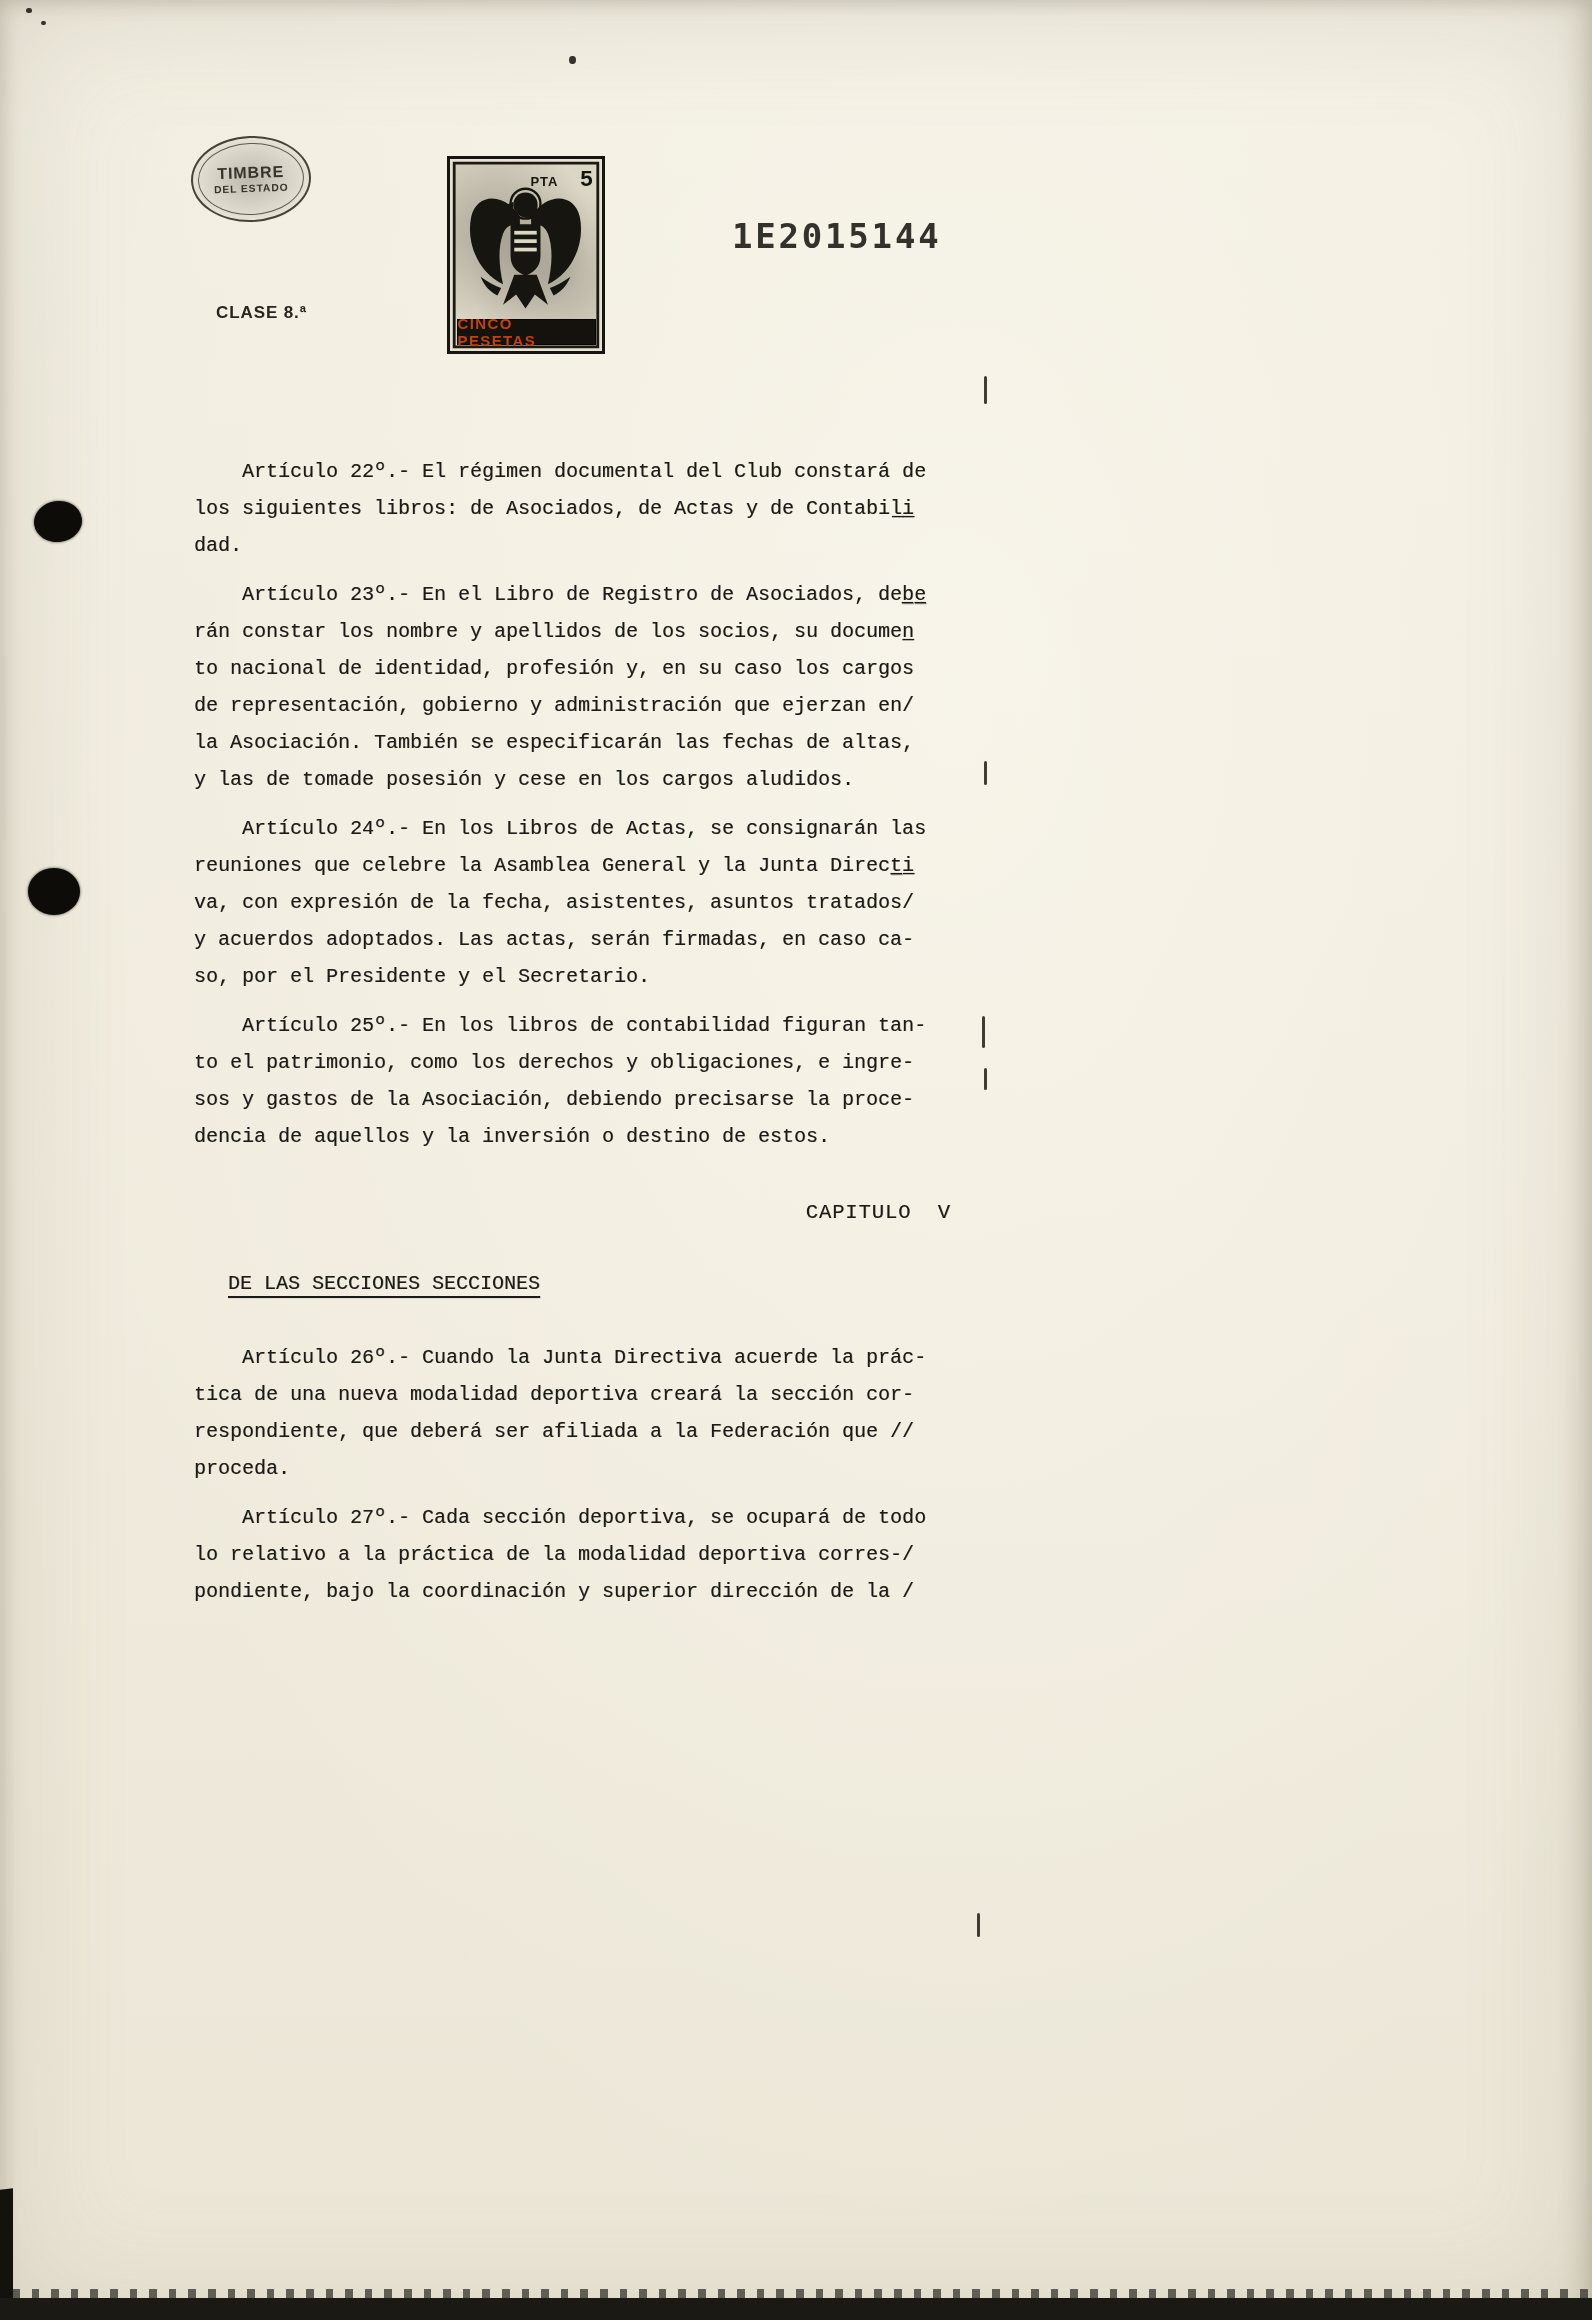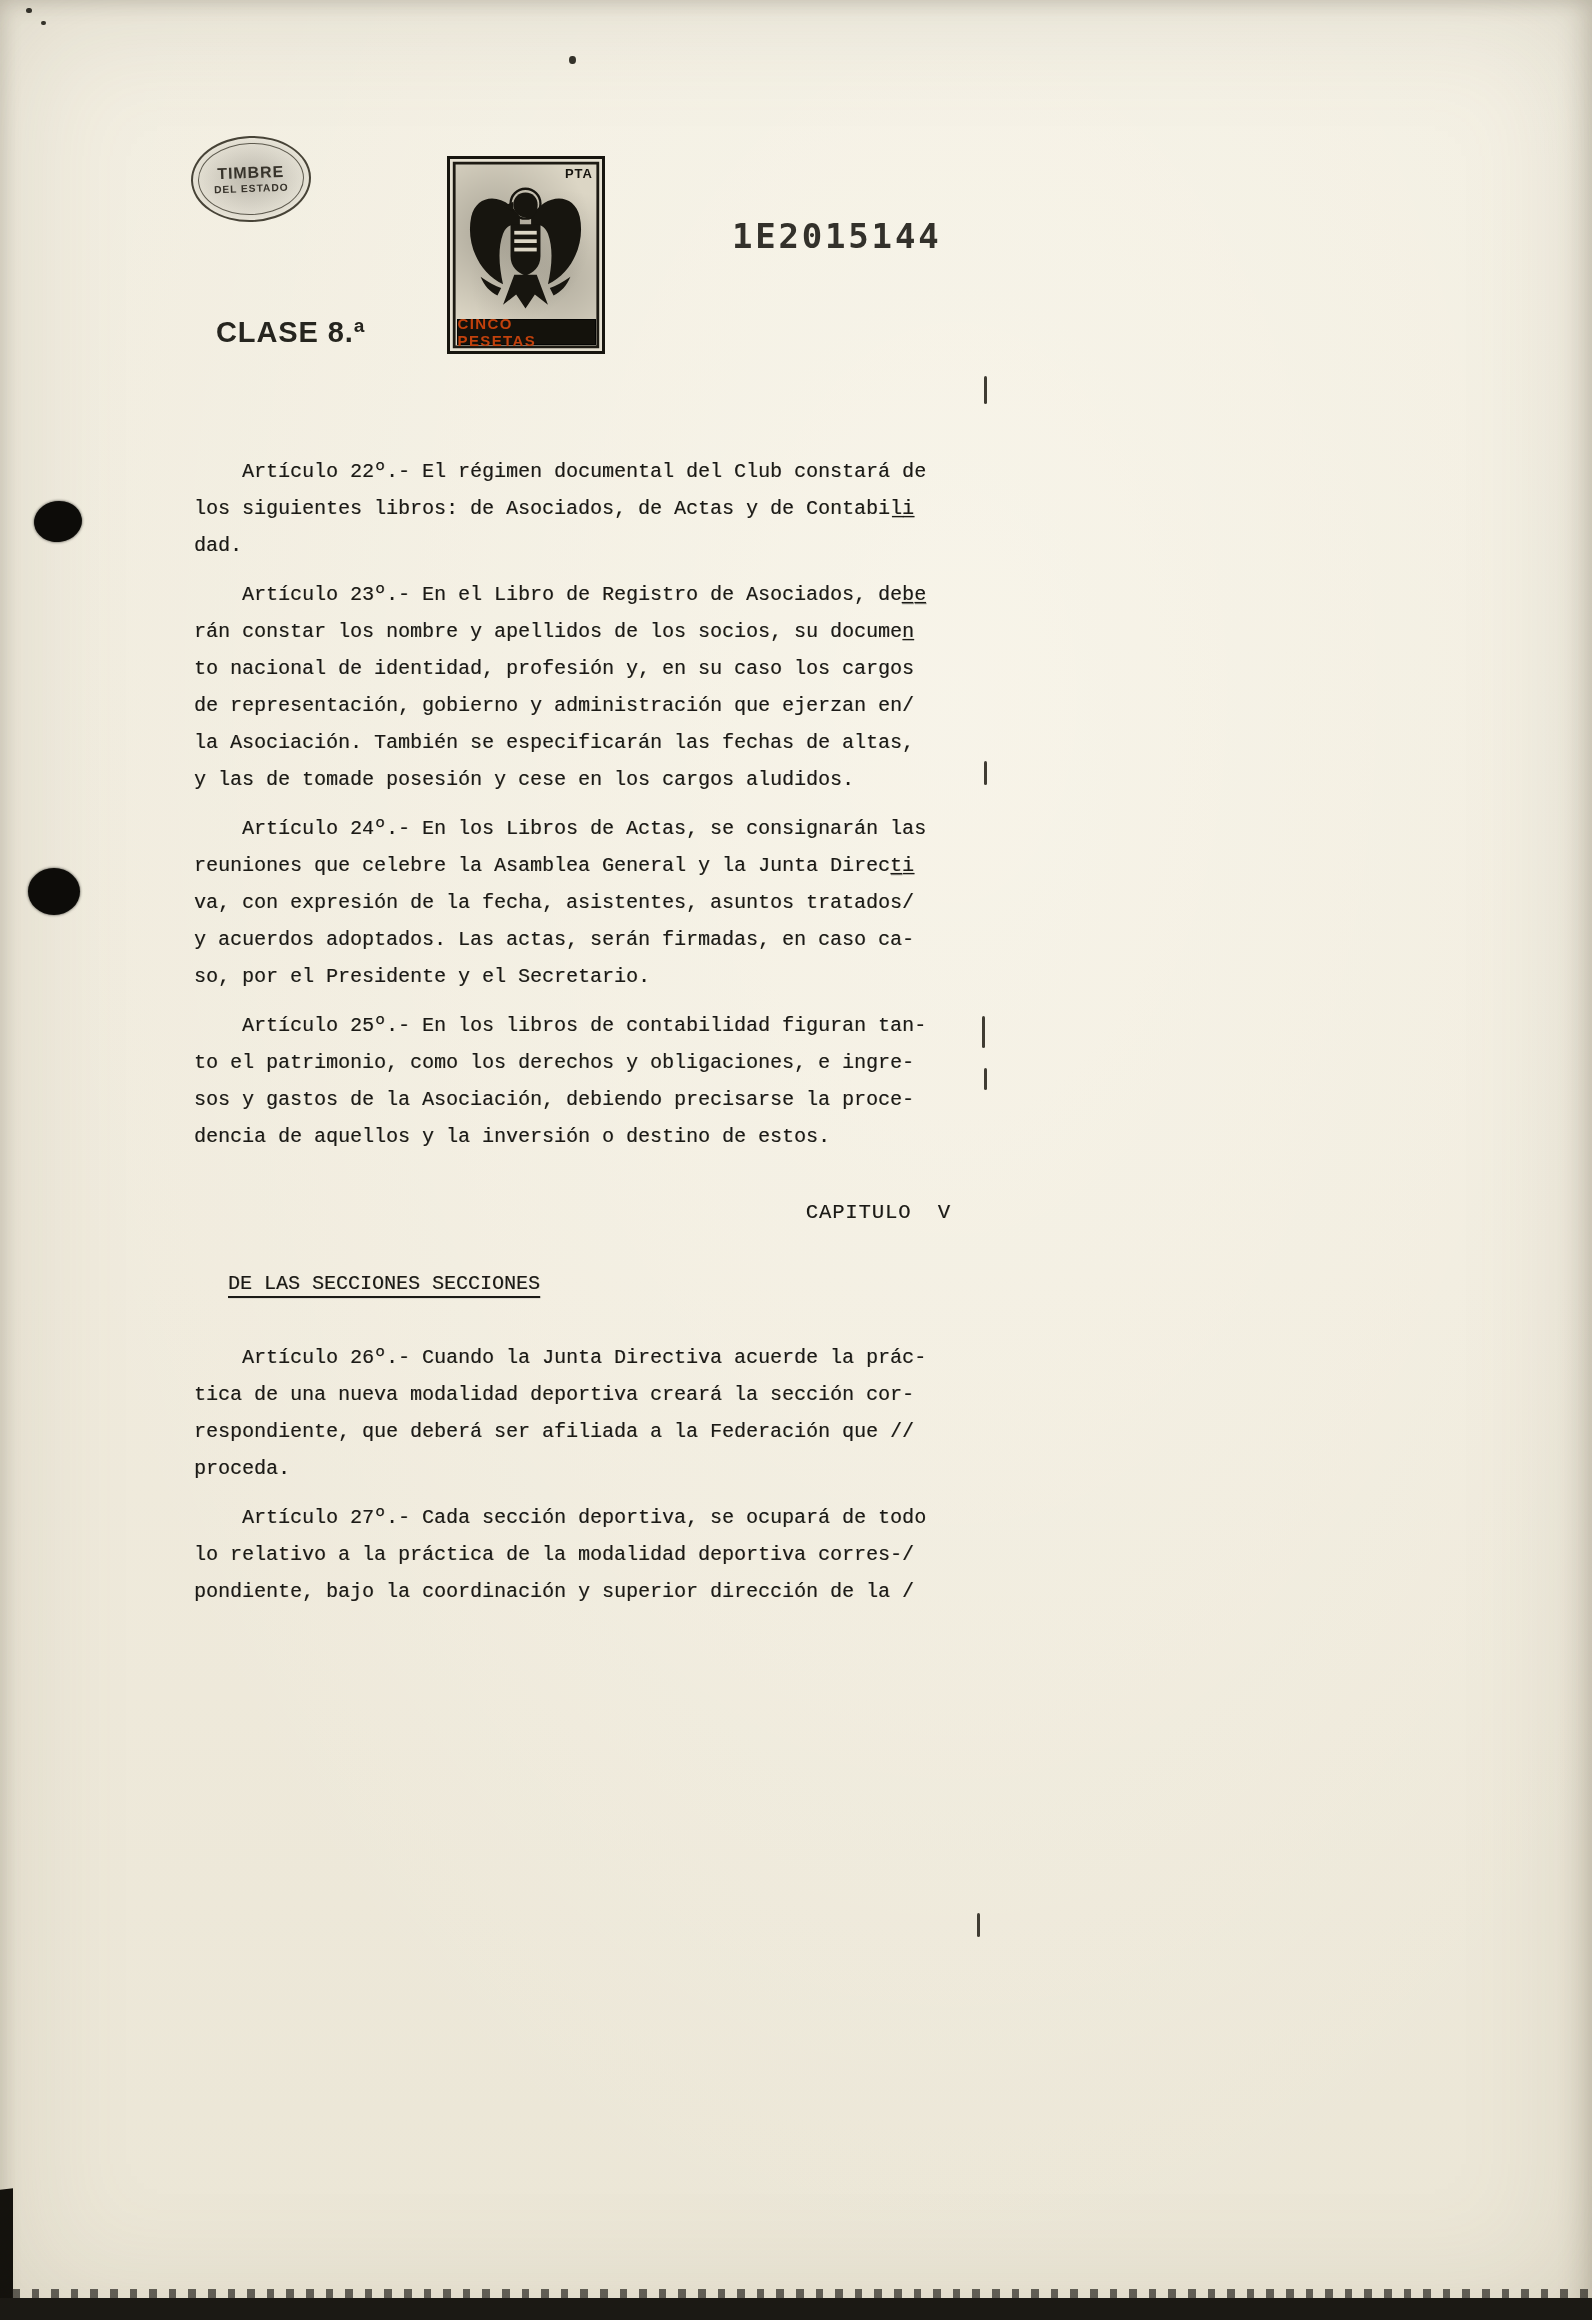--- a/index.html
+++ b/index.html
@@ -28,37 +28,37 @@
     display:flex;flex-direction:column;align-items:center;justify-content:center;
     gap:1.9px;
   }
   .timbre::before{
     content:"";position:absolute;inset:4.7px;border:1.9px solid rgba(71,67,55,.85);border-radius:50%;
   }
   .timbre .t1{font-family:"Liberation Sans",sans-serif;font-weight:700;font-size:16px;letter-spacing:0.9px;color:#37332b;}
   .timbre .t2{font-family:"Liberation Sans",sans-serif;font-weight:700;font-size:10.3px;letter-spacing:0.9px;color:#37332b;}
 
   .clase{
-    position:absolute;left:216px;top:316px;
+    position:absolute;left:216px;top:303px;
     font-family:"Liberation Sans",sans-serif;font-weight:700;
-    font-size:29px;letter-spacing:0.9px;color:#26251f;
+    font-size:17px;letter-spacing:0.9px;color:#26251f;
   }
 
   .stamp{
     position:absolute;left:447px;top:156px;width:152px;height:192px;
     border:3.7px solid #17150f;
     box-shadow:inset 0 0 0 2.8px #e6e1d2, inset 0 0 0 5.6px #1d1a13;
     background:
       radial-gradient(circle at 30% 38%, rgba(40,38,32,.28), transparent 60%),
       radial-gradient(circle at 72% 62%, rgba(40,38,32,.22), transparent 55%),
       #dcd6c5;
   }
   .stamp-top{
     position:absolute;top:6.5px;right:9.3px;display:flex;align-items:baseline;gap:22px;
-    font-family:"Liberation Sans",sans-serif;color:#16140f;flex-direction:column;
+    font-family:"Liberation Sans",sans-serif;color:#16140f;
   }
   .stamp-top .pta{font-size:13px;font-weight:700;letter-spacing:0.9px;}
   .stamp-top .five{font-size:22.4px;font-weight:700;}
   .eagle{position:absolute;left:10.3px;top:26px;}
   .stamp-denom{
     position:absolute;left:6.5px;right:6.5px;bottom:6.5px;height:24px;
     background:#14120c;border:0.9px solid #050504;
     color:#c2410c;display:flex;align-items:center;justify-content:center;
     font-family:"Liberation Sans",sans-serif;font-weight:700;font-size:15px;letter-spacing:1.4px;
   }

